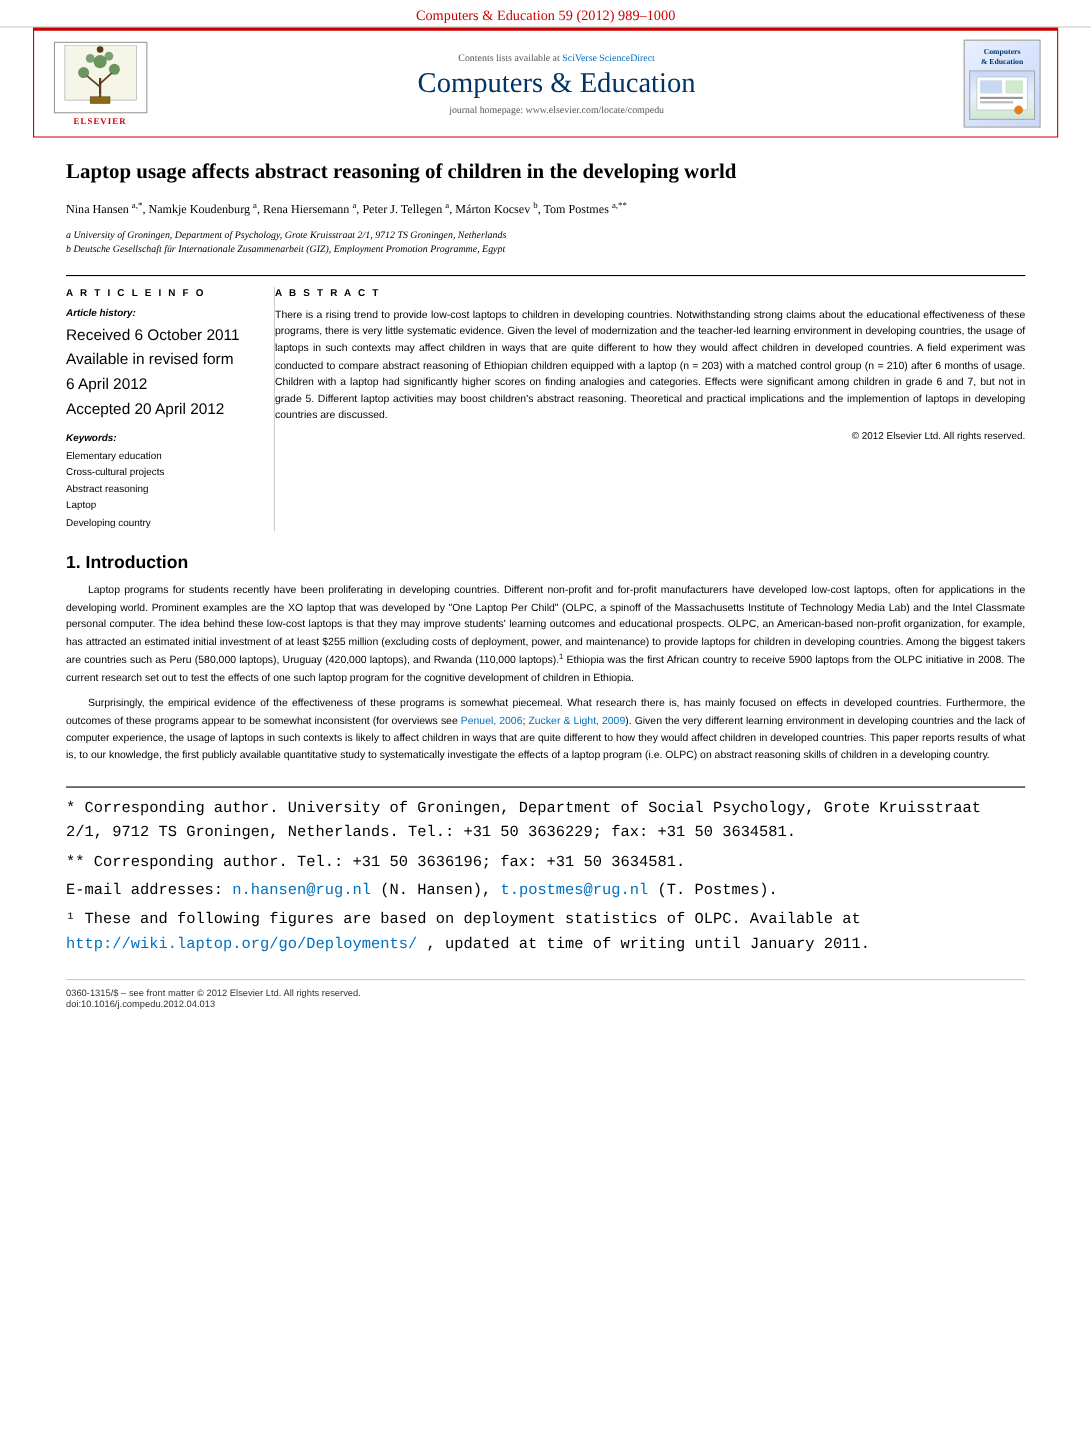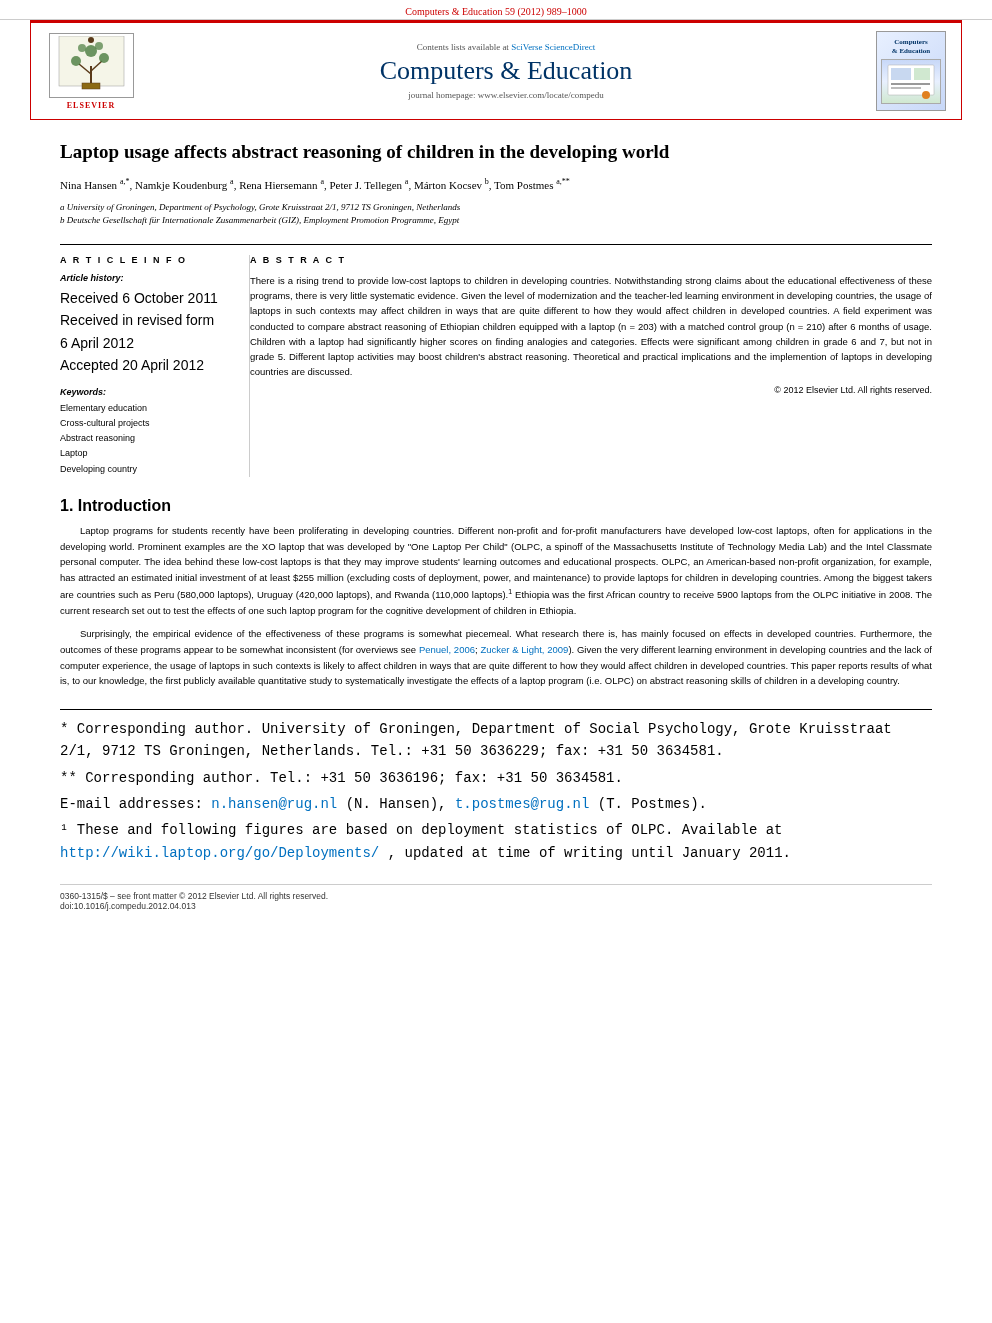--- a/index.html
+++ b/index.html
@@ -14,21 +14,21 @@
 
     .page-wrapper {
       width: 992px;
       background: #fff;
       padding: 0;
     }
 
     
     .top-bar {
       text-align: center;
-      font-size: 10px;
+      font-size: 13px;
       color: #c00;
       padding: 6px 0 2px 0;
       border-bottom: 1px solid #ccc;
     }
 
     
     .journal-header {
       display: flex;
       align-items: center;
       border: 1px solid #c00;
@@ -362,21 +362,21 @@
       <div>b Deutsche Gesellschaft für Internationale Zusammenarbeit (GIZ), Employment Promotion Programme, Egypt</div>
     </div>
 
     <div class="two-col">
 
       <div class="left-col">
         <div class="section-label">A R T I C L E   I N F O</div>
 
         <div class="article-history-label">Article history:</div>
         <div class="history-item">Received 6 October 2011</div>
-        <div class="history-item">Received in revised form</div>
+        <div class="history-item">Available in revised form</div>
         <div class="history-item">6 April 2012</div>
         <div class="history-item">Accepted 20 April 2012</div>
 
         <div class="keywords-label">Keywords:</div>
         <div class="keyword-item">Elementary education</div>
         <div class="keyword-item">Cross-cultural projects</div>
         <div class="keyword-item">Abstract reasoning</div>
         <div class="keyword-item">Laptop</div>
         <div class="keyword-item">Developing country</div>
       </div>

